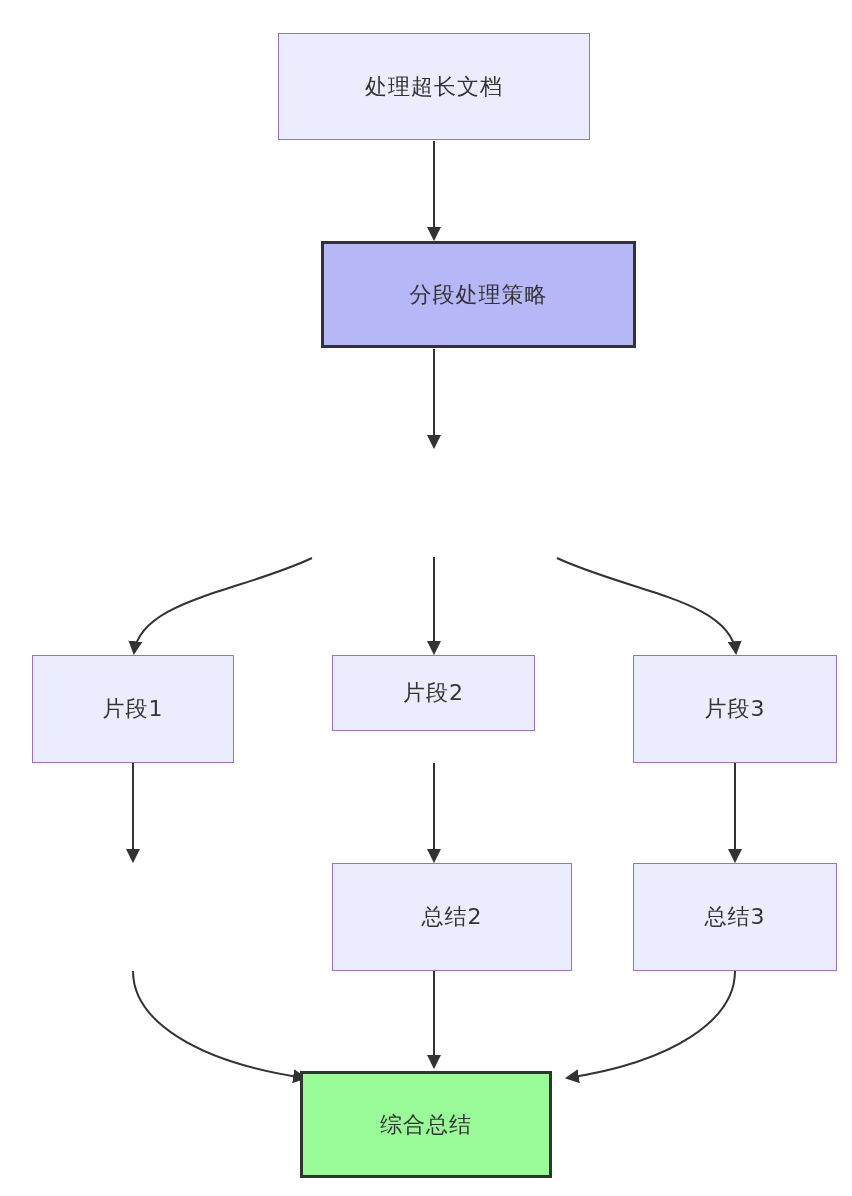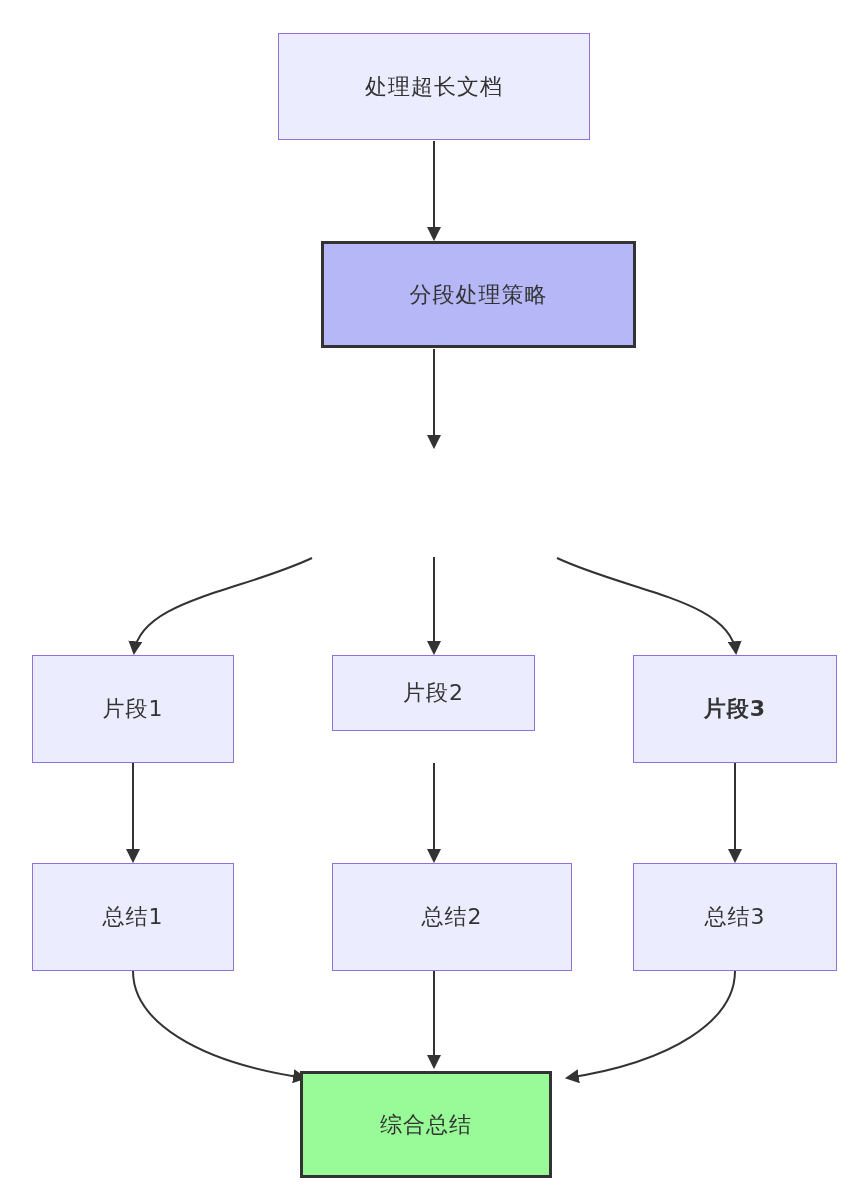--- a/index.html
+++ b/index.html
@@ -45,21 +45,21 @@
   .node--result {
     background: #98fb98;
     border: 3.5px solid #333333;
   }
   
   .n0 { left: 278px; top:   33px; width: 312px; height: 107px; }
   .n1 { left: 277px; top:  241px; width: 315px; height: 107px; }
   .n2 { left: 310px; top:  449px; width: 249px; height: 108px; }
   .n3 { left:  32px; top:  655px; width: 202px; height: 108px; }
   .n4 { left: 332px; top:  655px; width: 203px; height: 76px; }
-  .n5 { left: 633px; top:  655px; width: 204px; height: 108px; font-weight: bold; }
+  .n5 { left: 633px; top:  655px; width: 204px; height: 108px; }
   .n6 { left:  32px; top:  863px; width: 202px; height: 108px; }
   .n7 { left: 332px; top:  863px; width: 240px; height: 108px; }
   .n8 { left: 633px; top:  863px; width: 204px; height: 108px; }
   .n9 { left: 300px; top: 1071px; width: 252px; height: 107px; }
 </style>
 </head>
 <body>
 
 <div class="canvas">
 
@@ -88,21 +88,20 @@
 
   <div class="node node--strategy n1">分段处理策略</div>
 
 
   <div class="node n3">片段1</div>
 
   <div class="node n4">片段2</div>
 
   <div class="node n5">片段3</div>
 
-  <div class="node n6">总结1</div>
 
   <div class="node n7">总结2</div>
 
   <div class="node n8">总结3</div>
 
   <div class="node node--result n9">综合总结</div>
 
 </div>
 
 </body></html>

